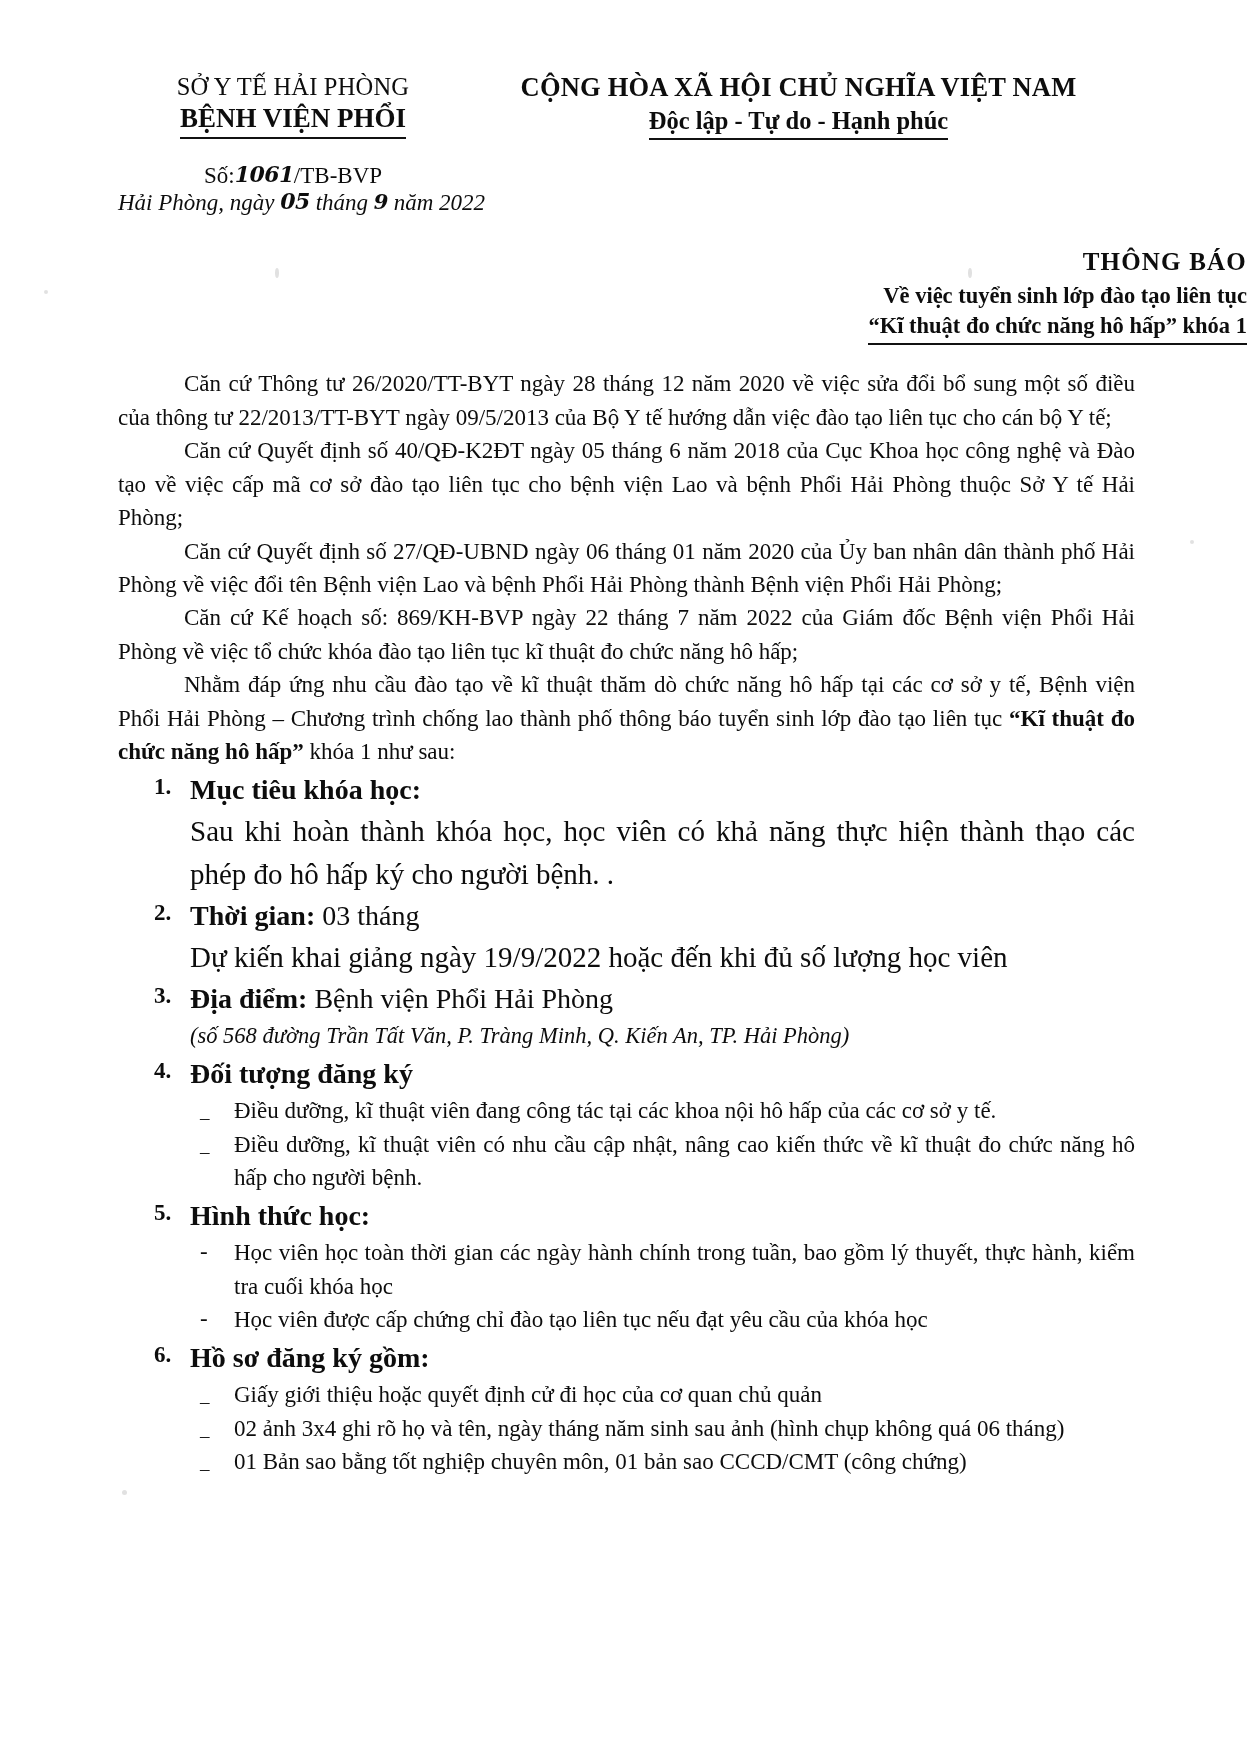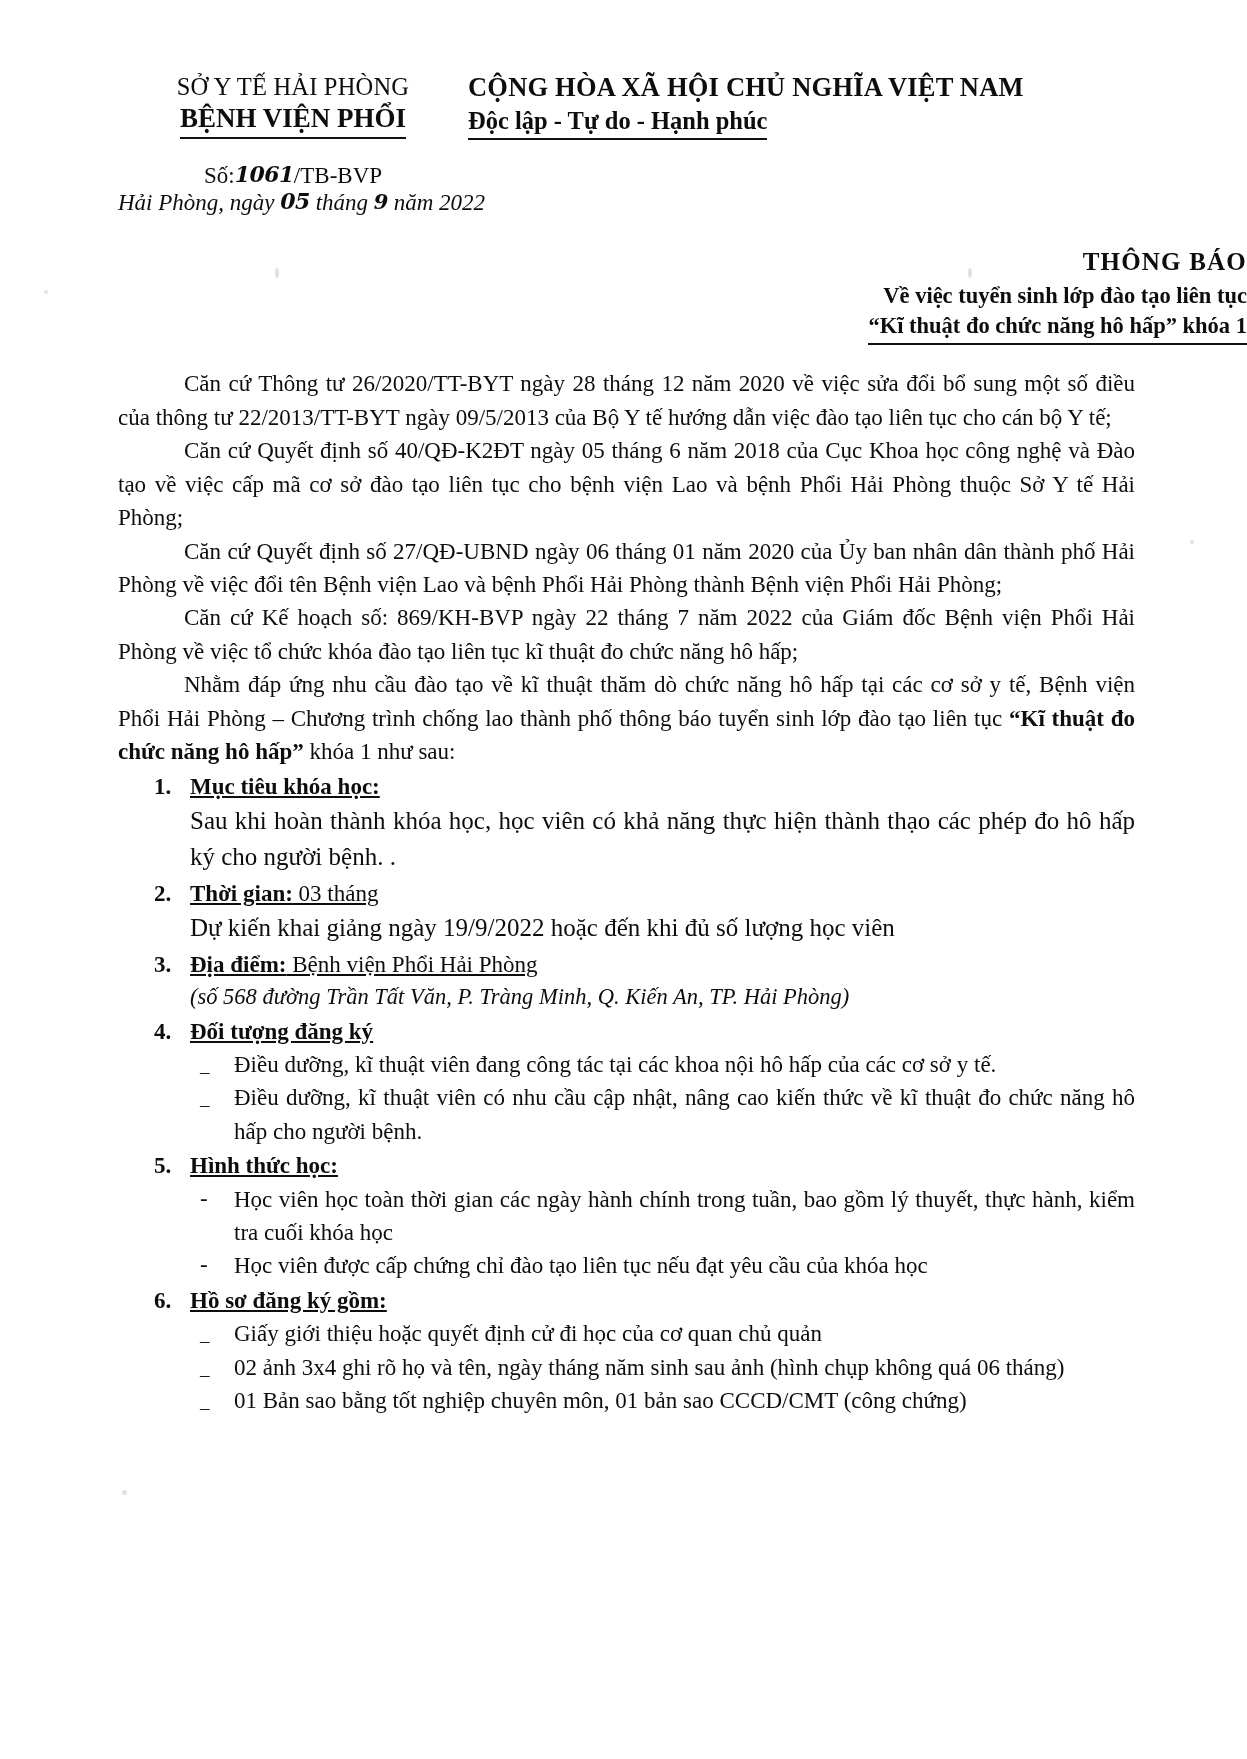--- a/index.html
+++ b/index.html
@@ -29,21 +29,21 @@
     align-items: flex-start;
     padding: 72px 118px 0 118px;
   }
   .lh-left {
     width: 350px;
     text-align: center;
     flex: 0 0 auto;
   }
   .lh-right {
     flex: 1 1 auto;
-    text-align: left;
+    text-align: center;
   }
   .org-line1 {
     font-size: 24.5px;
     letter-spacing: 0.2px;
     line-height: 1.22;
     white-space: nowrap;
   }
   .org-line2 {
     font-size: 27px;
     font-weight: bold;
@@ -156,28 +156,27 @@
   }
   li.section > .sec-num {
     position: absolute;
     left: 36px;
     top: 0;
     font-size: 23px;
     font-weight: bold;
     line-height: 1.45;
   }
   .sec-head {
-    font-size: 23px;
+    font-size: 28px;
     font-weight: bold;
     line-height: 1.45;
-    text-decoration: underline;
   }
   .sec-head .regular { font-weight: normal; }
   .sec-body {
-    font-size: 25px;
+    font-size: 29px;
     line-height: 1.455;
     text-align: left;
   }
   .sec-body.justify { text-align: justify; }
   .sec-italic {
     font-size: 22.5px;
     font-style: italic;
     line-height: 1.45;
   }
 

